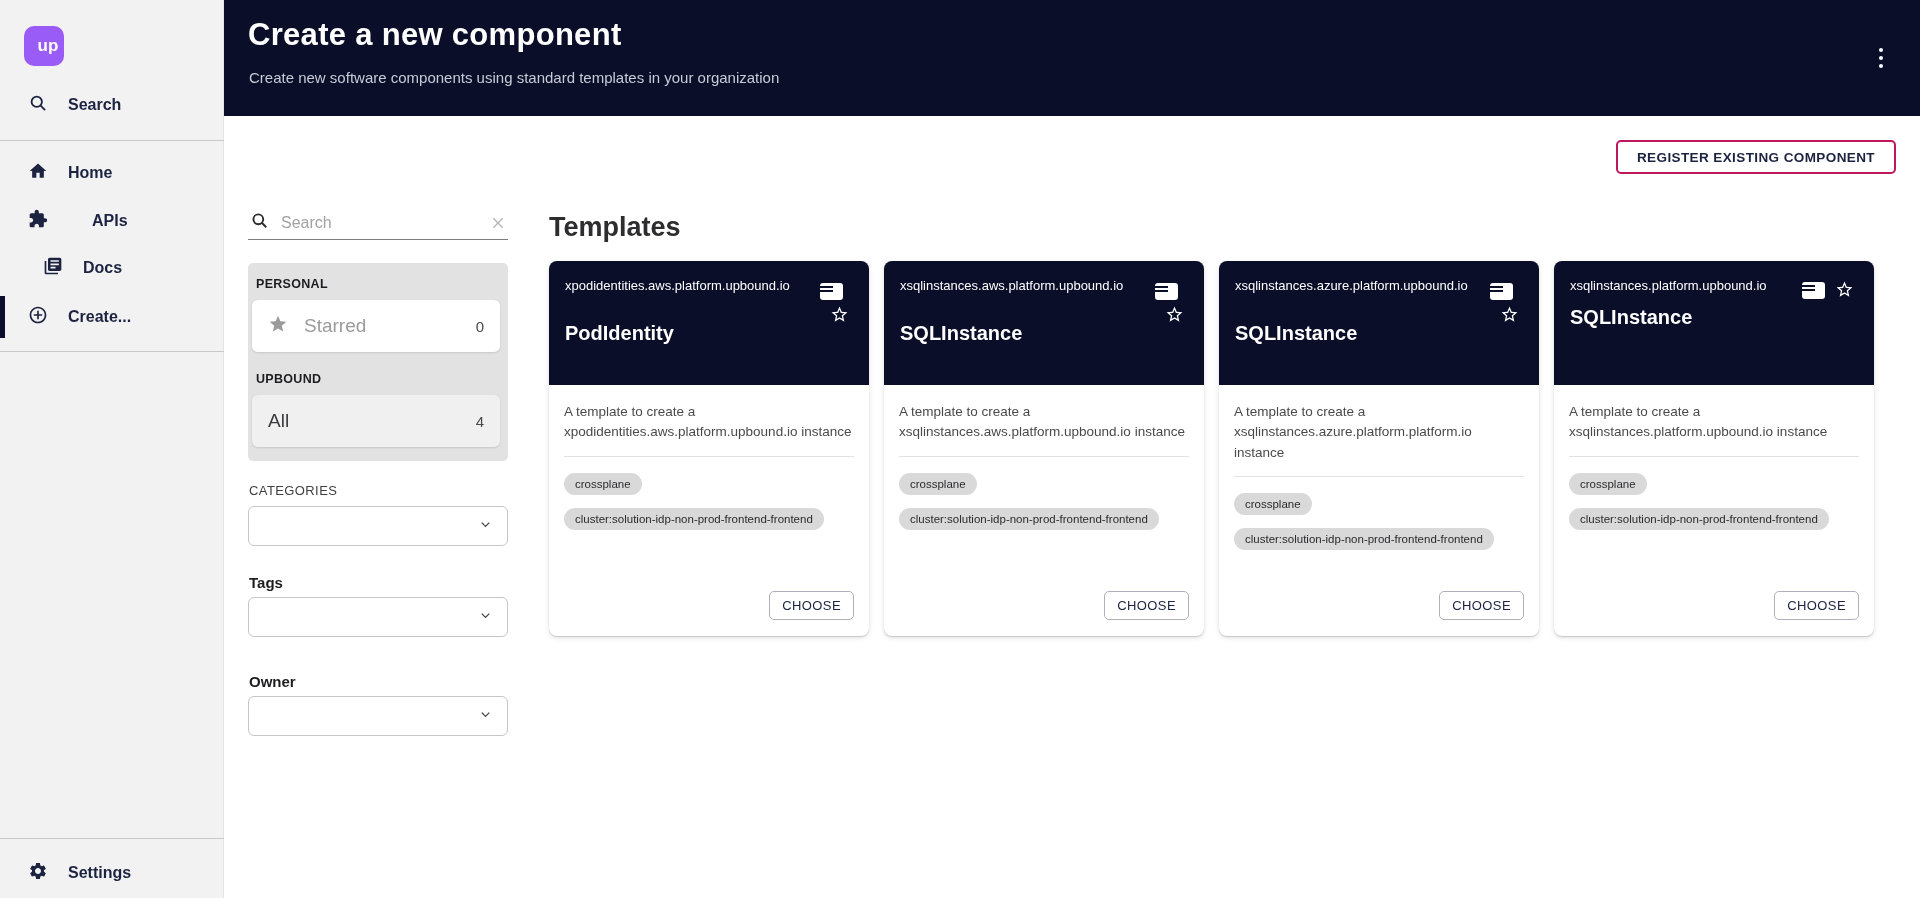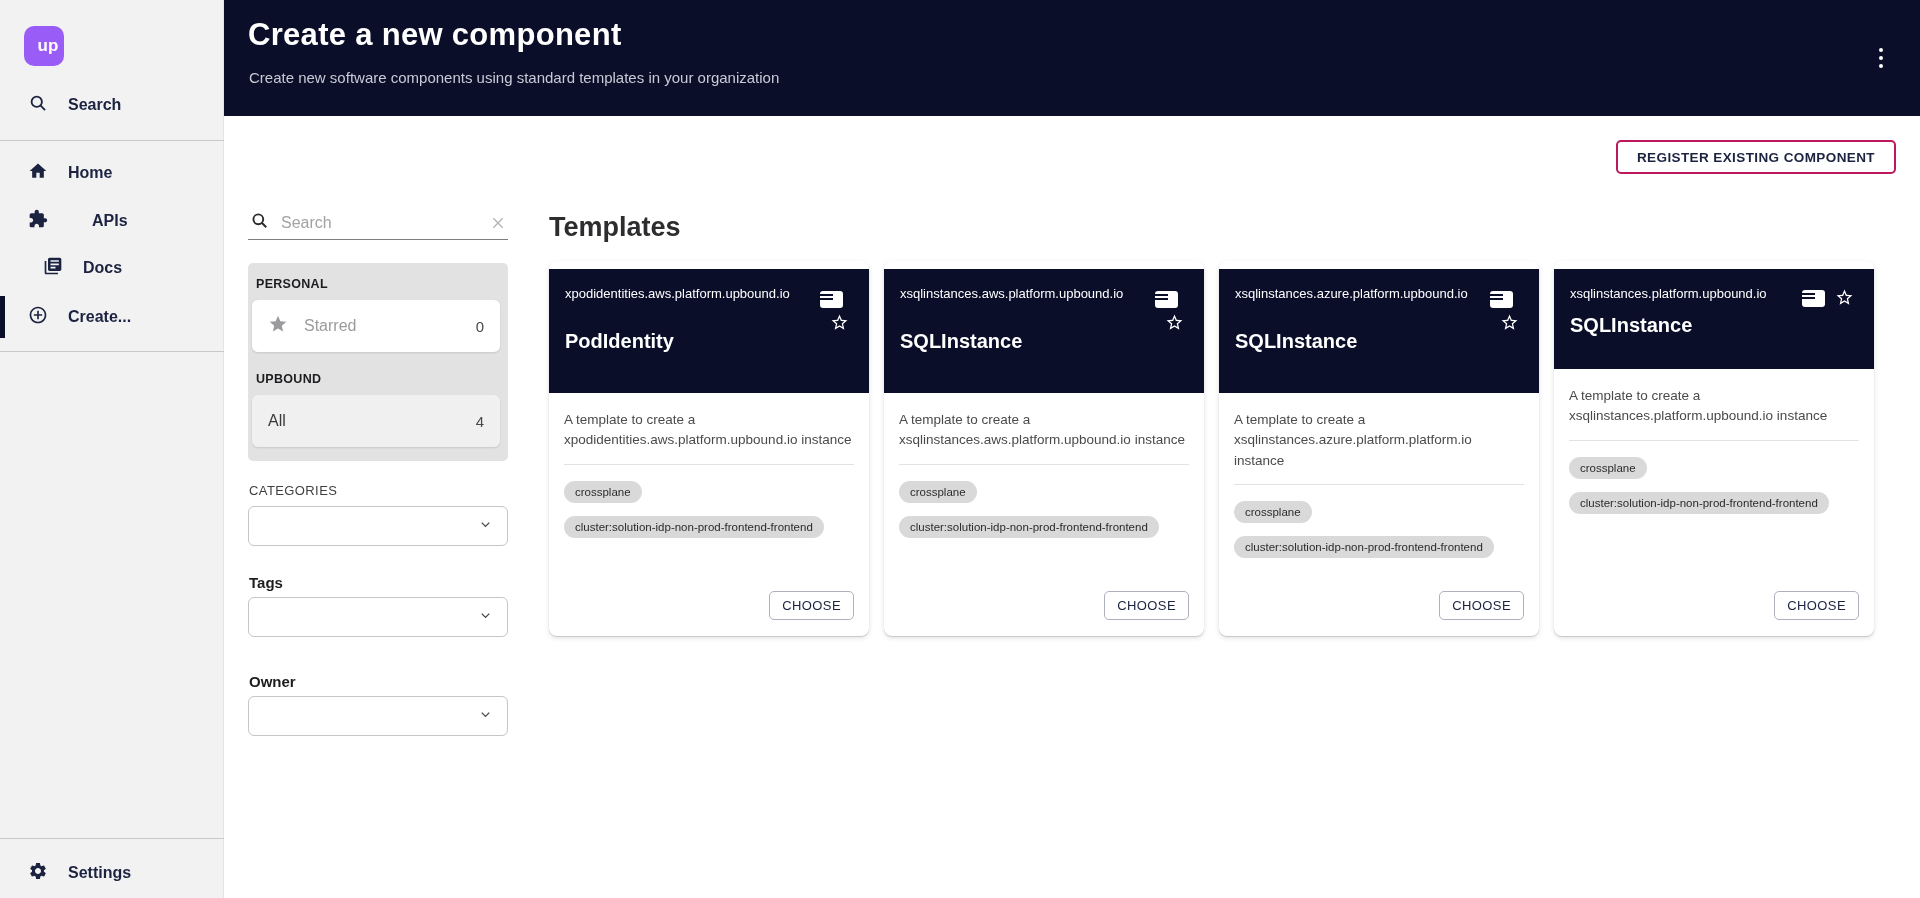--- a/index.html
+++ b/index.html
@@ -56,21 +56,21 @@
   .panel { margin-top:23px; background:#e2e2e3; border-radius:5px;
            padding:12px 8px 14px 4px; }
   .panel-label { font-size:12.5px; font-weight:bold; color:#1d1d1f;
                  letter-spacing:.3px; margin:2px 0 9px 4px; }
   .panel-label.second { margin-top:20px; }
   .panel-row { height:52px; border-radius:6px; display:flex; align-items:center;
                padding:0 16px; gap:16px; cursor:pointer;
                box-shadow:0 1px 2px rgba(0,0,0,.12); }
   .panel-row.white { background:#ffffff; }
   .panel-row.light { background:#f0f0f1;gap:41px; }
-  .panel-row .row-label { font-size:16px; }
+  .panel-row .row-label { font-size:19px; }
   .panel-row .muted { color:#9b9b9d; }
   .panel-row .dark { color:#3a3a3c; }
   .panel-row .count { margin-left:auto; font-size:15px; color:#48484a; }
 
   .filter-label-caps { margin:22px 0 8px 1px; font-size:13px; color:#3f3f41;
                        letter-spacing:.4px; }
   .filter-label { margin:28px 0 6px 1px; font-size:15px; font-weight:bold;
                   color:#1d1d1f; }
   .filter-label.owner { margin-top:36px; }
   .select { height:40px; background:#fff; border:1px solid #c6c6c8;
@@ -79,23 +79,23 @@
 
   
   .templates { position:absolute; left:325px; top:96px; }
   .templates-heading { font-size:27px; font-weight:bold; color:#2d2d2f;
                        margin-bottom:18px; }
   .cards { display:flex; gap:15px; }
   .card { width:320px; height:375px; background:#fff; border-radius:8px;
           overflow:hidden; box-shadow:0 1px 1px rgba(0,0,0,.14),
           0 2px 5px rgba(0,0,0,.12); display:flex; flex-direction:column; }
   .card-header { position:relative; background:#0a0e29; color:#fff;
-                 padding:16px 16px 0 16px; flex:0 0 auto;margin-top:8px; }
+                 padding:16px 16px 0 16px; flex:0 0 auto; }
   .card:nth-child(-n+3) .card-header { height:124px; }
-  .card:nth-child(4)    .card-header { height:100px; }
+  .card:nth-child(4)    .card-header { height:124px; }
   .card-caption { font-size:13px; line-height:17px; padding-right:14px;
                   white-space:nowrap; }
   .card-title { font-size:20px; font-weight:bold; }
   .card:nth-child(-n+3) .card-title { margin-top:28px; }
   .card:nth-child(4)    .card-title { margin-top:12px; }
 
   .tpl-icon { position:absolute; width:23px; height:17px; background:#fff;
               border-radius:3px; }
   .tpl-icon::before { content:''; position:absolute; left:0; top:3px;
               width:13px; height:2px; background:#0a0e29;

